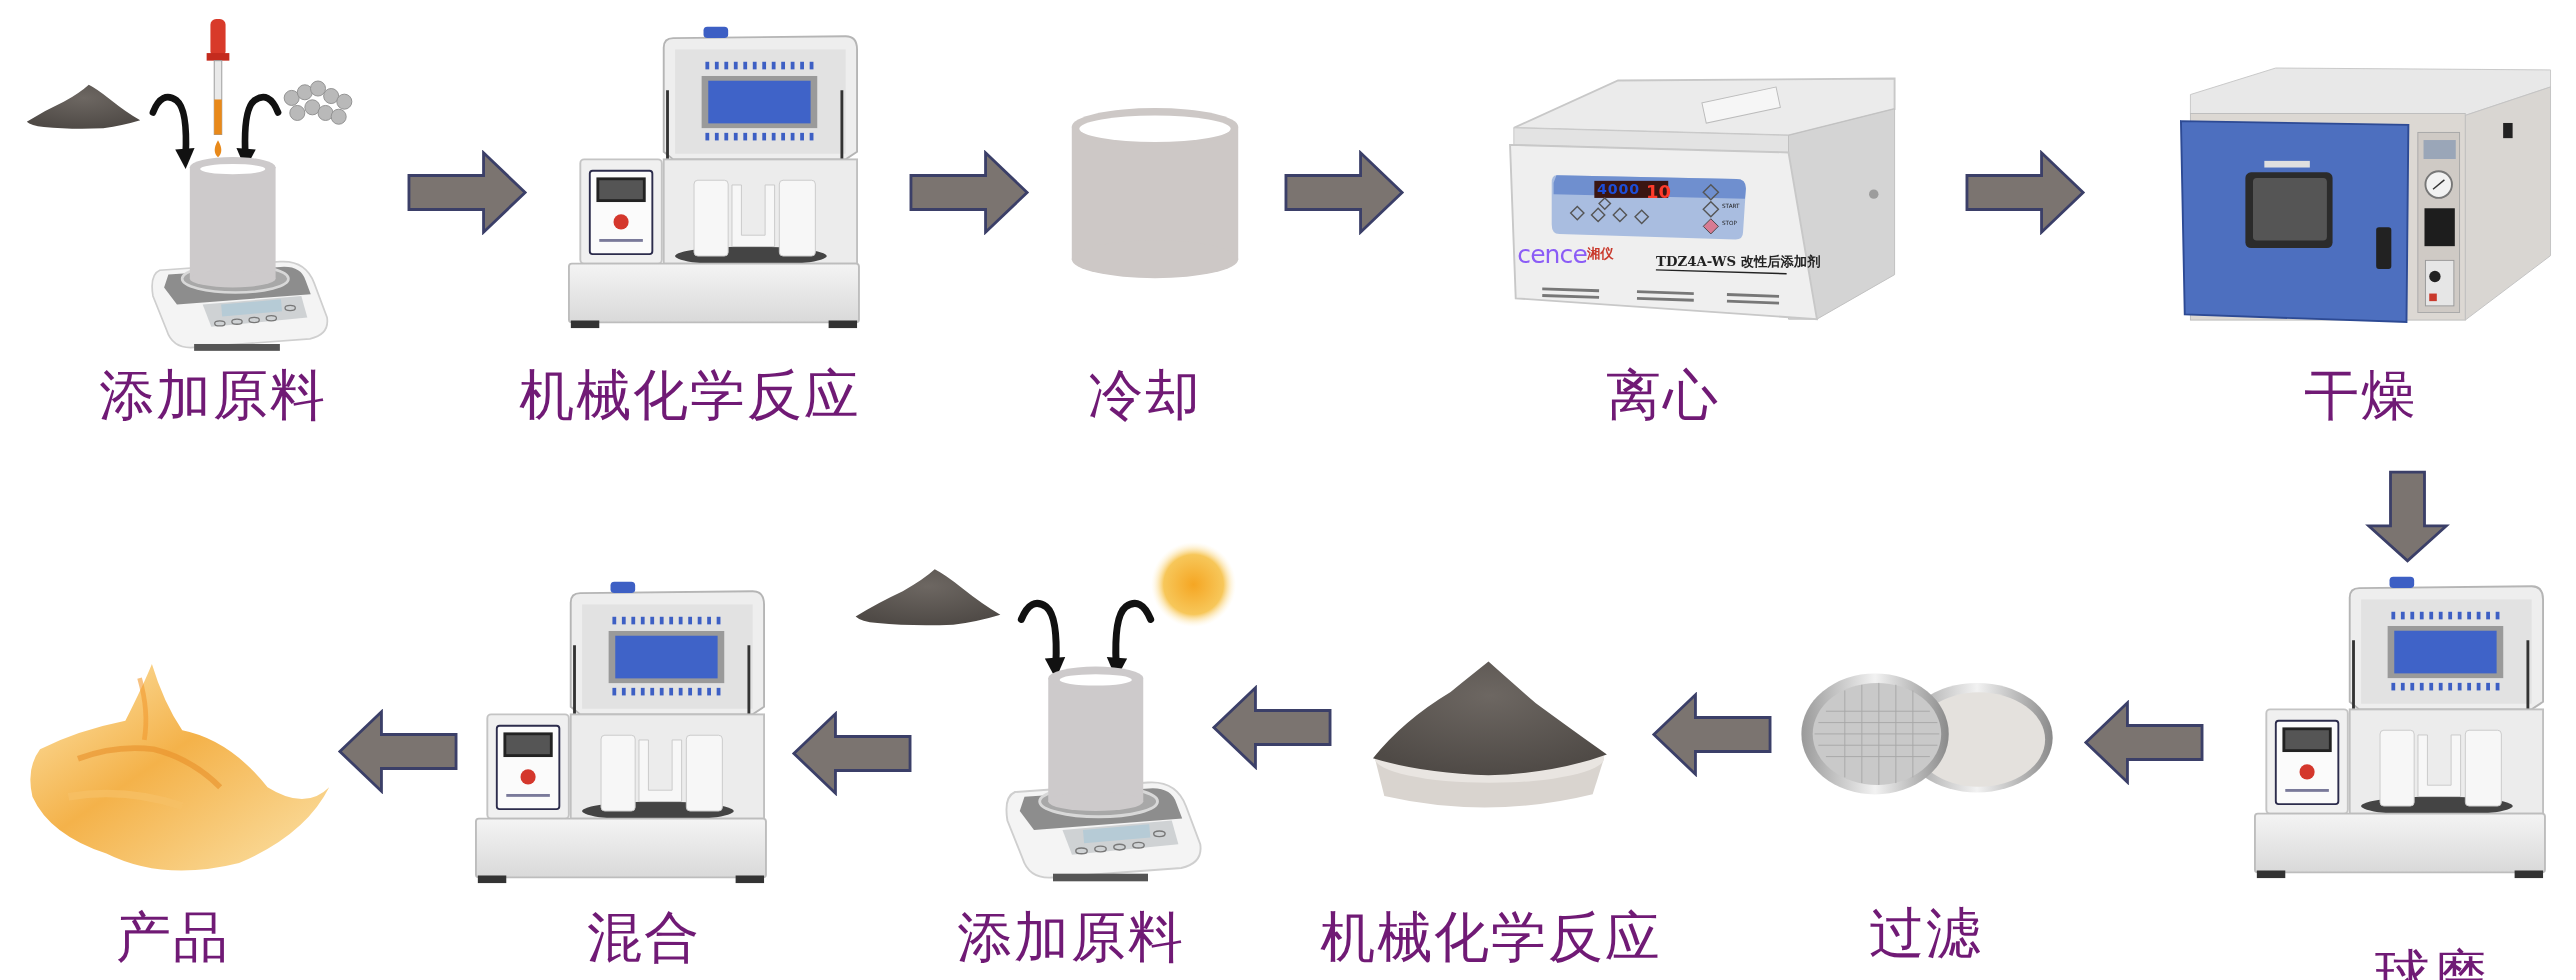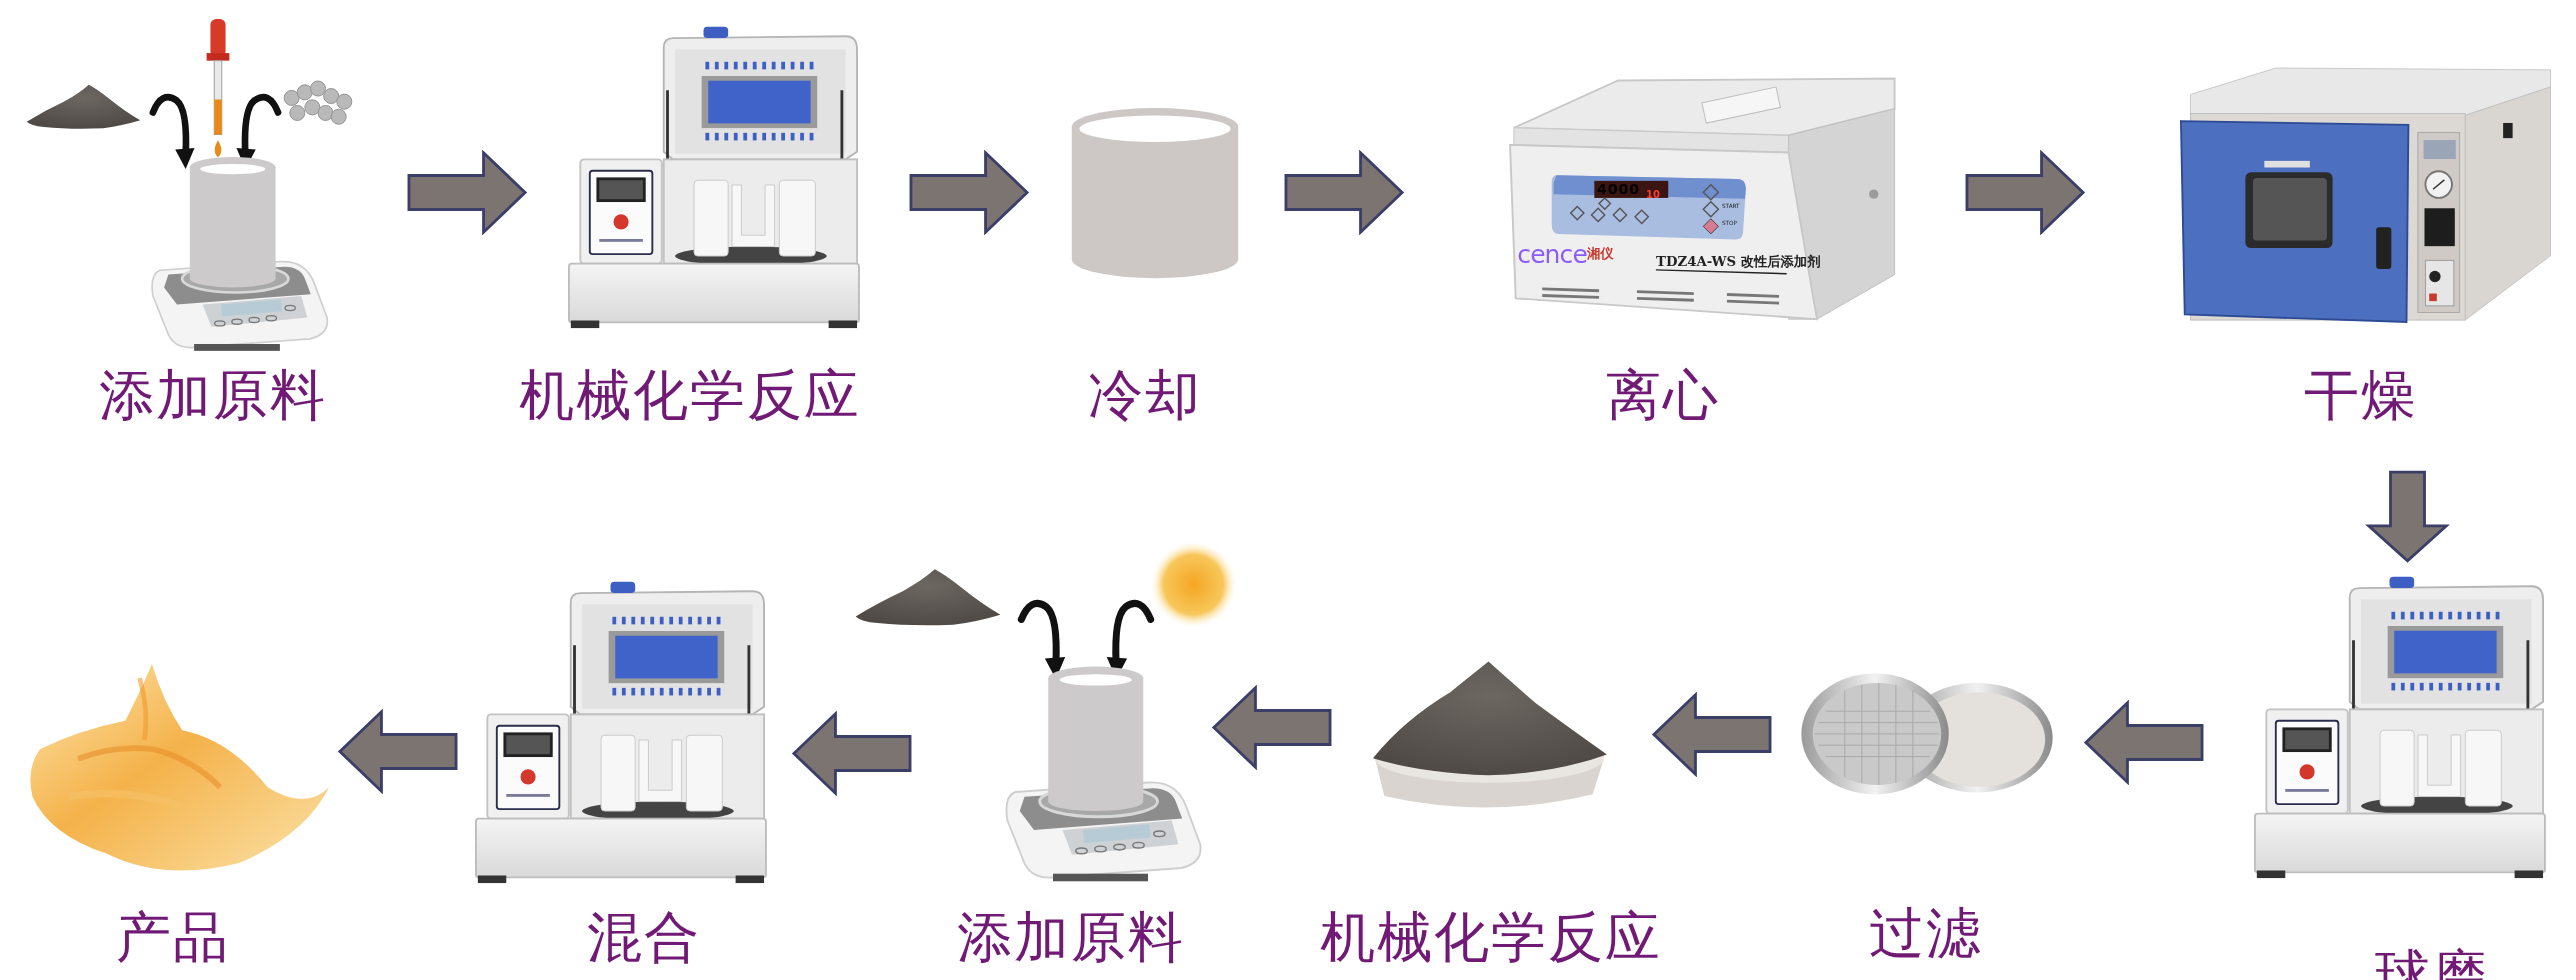--- a/index.html
+++ b/index.html
@@ -225,22 +225,22 @@
     <g stroke="#777" stroke-width="3">
       <line x1="40" y1="230" x2="100" y2="232"></line>
         <line x1="40" y1="237" x2="100" y2="239"></line>
       <line x1="140" y1="233" x2="200" y2="235"></line>
         <line x1="140" y1="240" x2="200" y2="242"></line>
       <line x1="235" y1="236" x2="290" y2="238"></line>
         <line x1="235" y1="243" x2="290" y2="245"></line>
     </g>
     <line x1="160" y1="210" x2="298" y2="214" stroke="#222" stroke-width="1.5"></line>
   </svg>
-  <div class="abs ico-txt" style="left:93px;top:110px;font-size:14.2px;color:#000000;font-weight:bold;letter-spacing:0.9px;">4000</div>
-  <div class="abs ico-txt" style="left:142px;top:110px;font-size:10px;color:#ff3b2c;font-weight:bold;margin-top:8px;">10</div>
+  <div class="abs ico-txt" style="left:93px;top:110px;font-size:14.2px;color:#1d4ed8;font-weight:bold;letter-spacing:0.9px;">4000</div>
+  <div class="abs ico-txt" style="left:142px;top:110px;font-size:18px;color:#ff3b2c;font-weight:bold;">10</div>
   <div class="abs ico-txt" style="left:218px;top:132px;font-size:5.7px;color:#222;">START</div>
   <div class="abs ico-txt" style="left:218px;top:149px;font-size:5.7px;color:#222;">STOP</div>
   <div class="abs ico-txt" style="left:13.3px;top:169px;font-size:25px;color:#8b5cf6;letter-spacing:-0.9px;">cence</div>
   <div class="abs" style="left:83px;top:174px;font-size:13.3px;color:#c9392c;font-weight:bold;">湘仪</div>
   <div class="abs" style="left:152px;top:182px;font-size:13.3px;color:#222;font-weight:bold;white-space:nowrap;">TDZ4A-WS 改性后添加剂</div>
 </div>
 <div class="label" style="left:1663px;top:368px;">离心</div>
 
 <svg style="left:1964px;top:150px" width="123" height="85" viewBox="0 0 130 90">
     <use href="#rarrow"></use>

